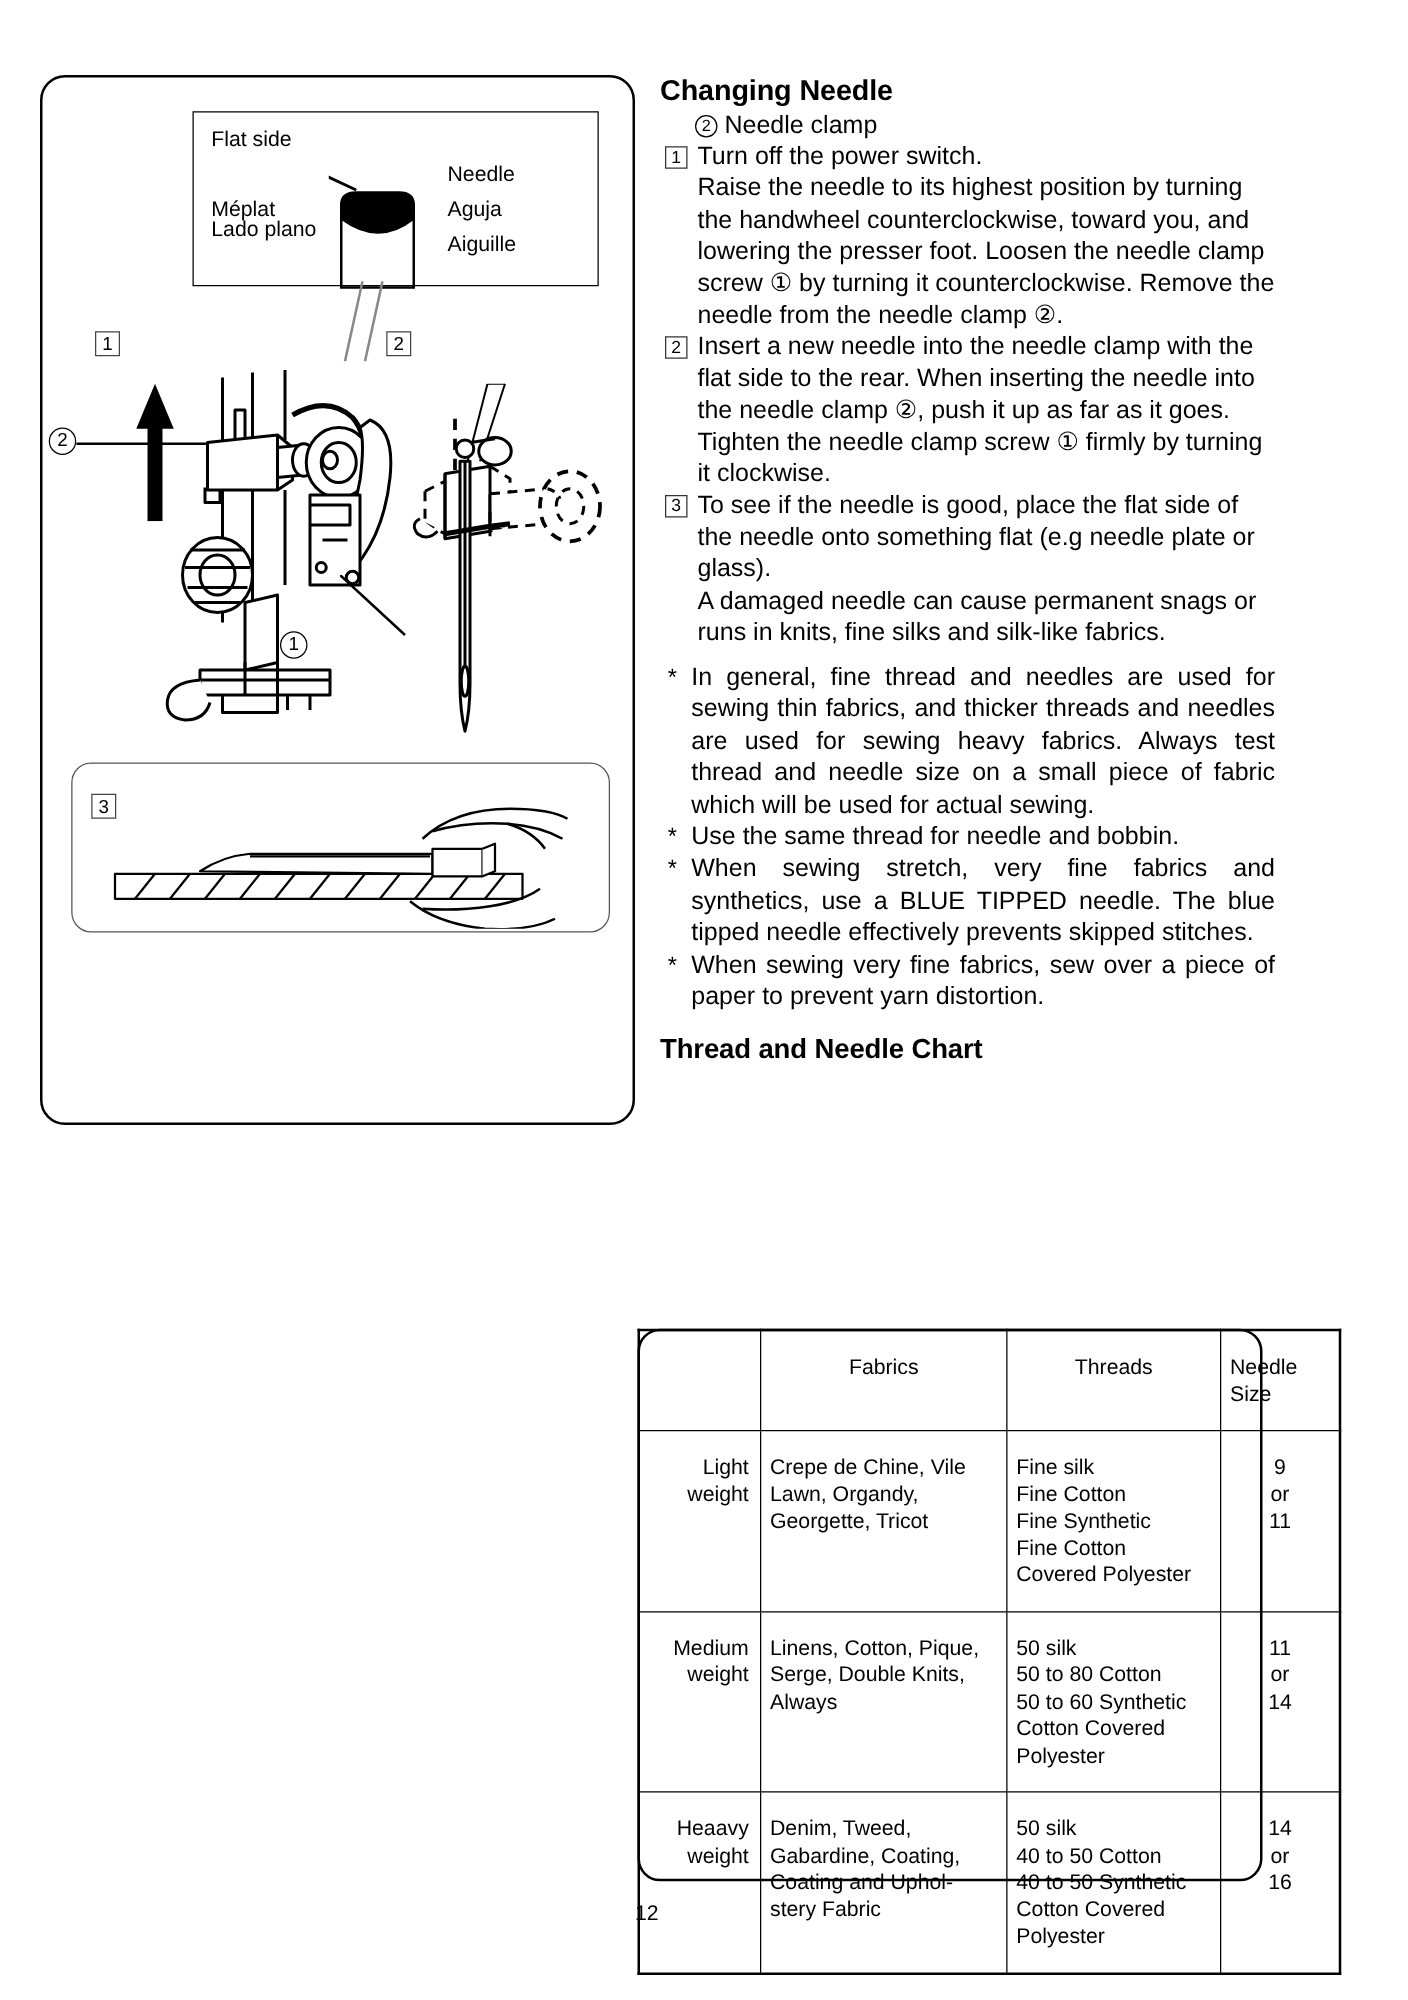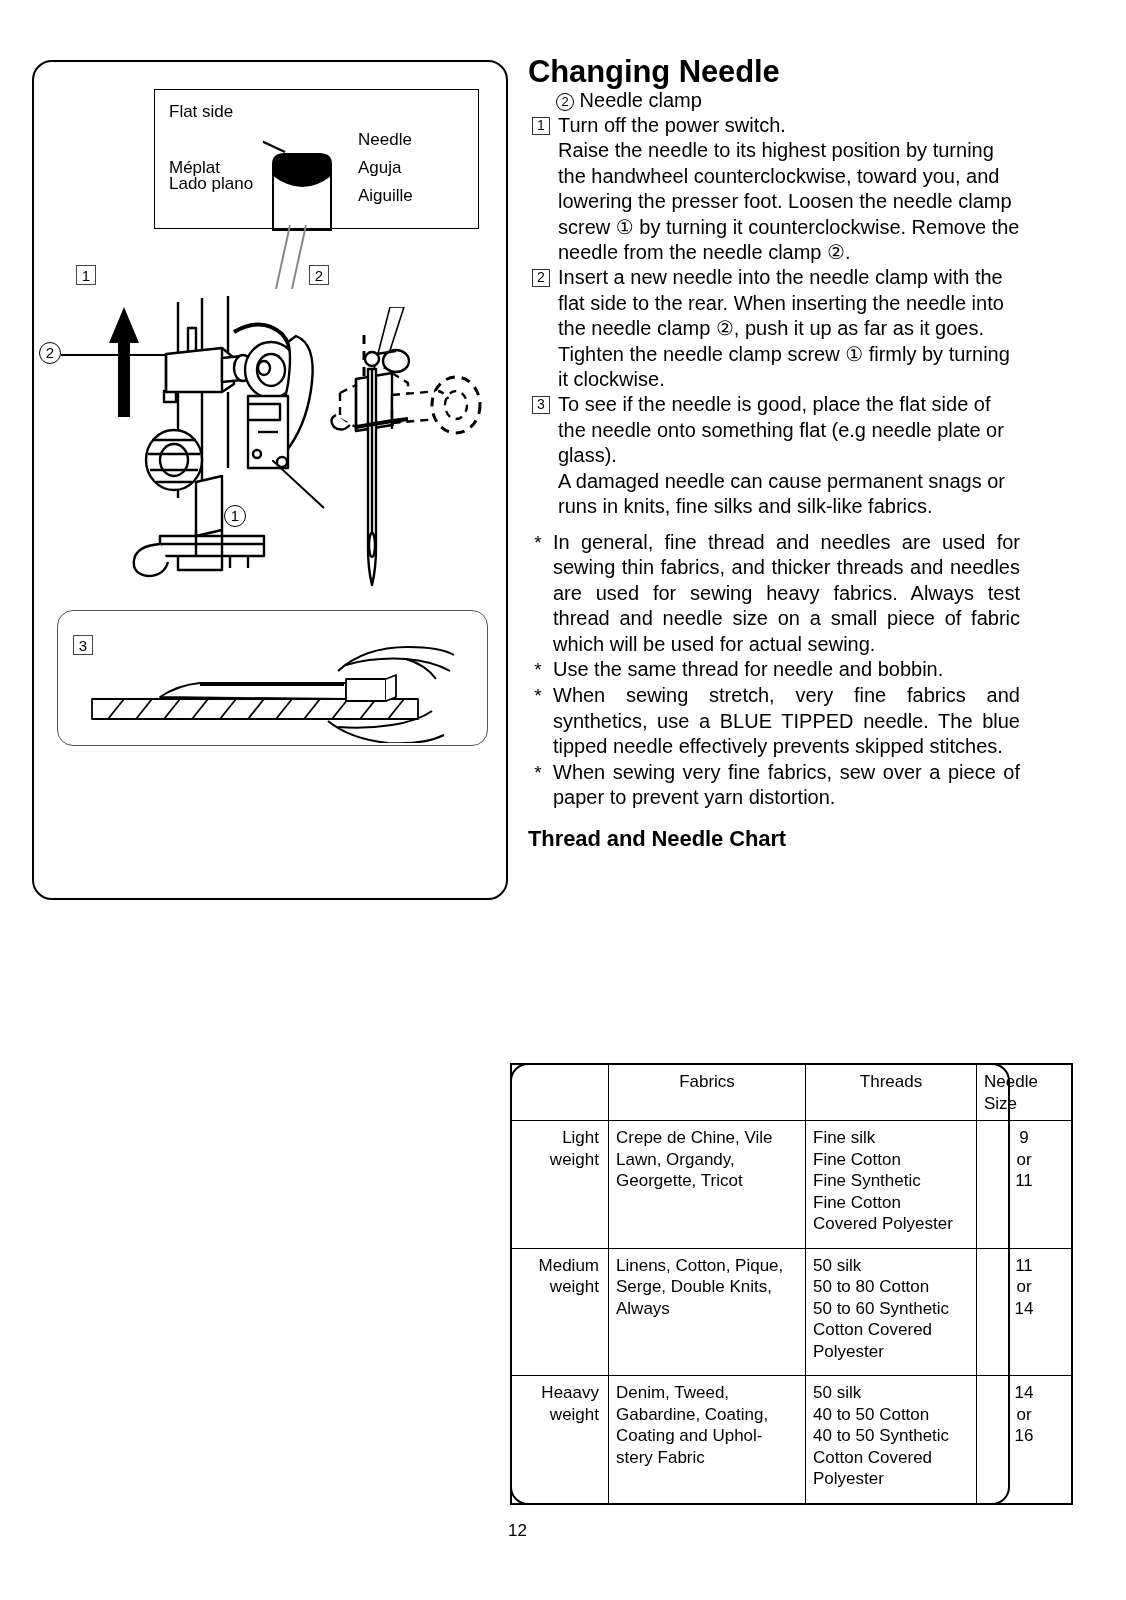--- a/index.html
+++ b/index.html
@@ -84,21 +84,21 @@
   .diag-svg { position: absolute; }
 
   
   #text-col {
     position: absolute;
     left: 528px;
     top: 58px;
     width: 492px;
   }
   #page-title {
-    font-size: 31px;
+    font-size: 23px;
     font-weight: bold;
     line-height: 28px;
     margin: 0 0 1px 0;
     letter-spacing: -0.1px;
   }
   .legend-line {
     font-size: 20px;
     line-height: 26px;
     padding-left: 28px;
   }
@@ -155,21 +155,21 @@
     width: 100%;
     height: 100%;
     border-collapse: collapse;
     border: 2.5px solid #000;
     border-radius: 18px;
     font-size: 17px;
     table-layout: fixed;
   }
   #thread-table td, #thread-table th {
     border: 1.6px solid #000;
-    padding: 6px 7px;
+    padding: 18px 7px;
     vertical-align: top;
     font-weight: normal;
     line-height: 21.5px;
   }
   #thread-table .col-weight { width: 80px; text-align: right; padding-right: 9px; }
   #thread-table .col-fabrics { width: 182px; }
   #thread-table .col-threads { width: 156px; }
   #thread-table .col-size { width: 80px; text-align: center; }
   #thread-table thead td { vertical-align: top; }
   #thread-table thead .col-fabrics,

